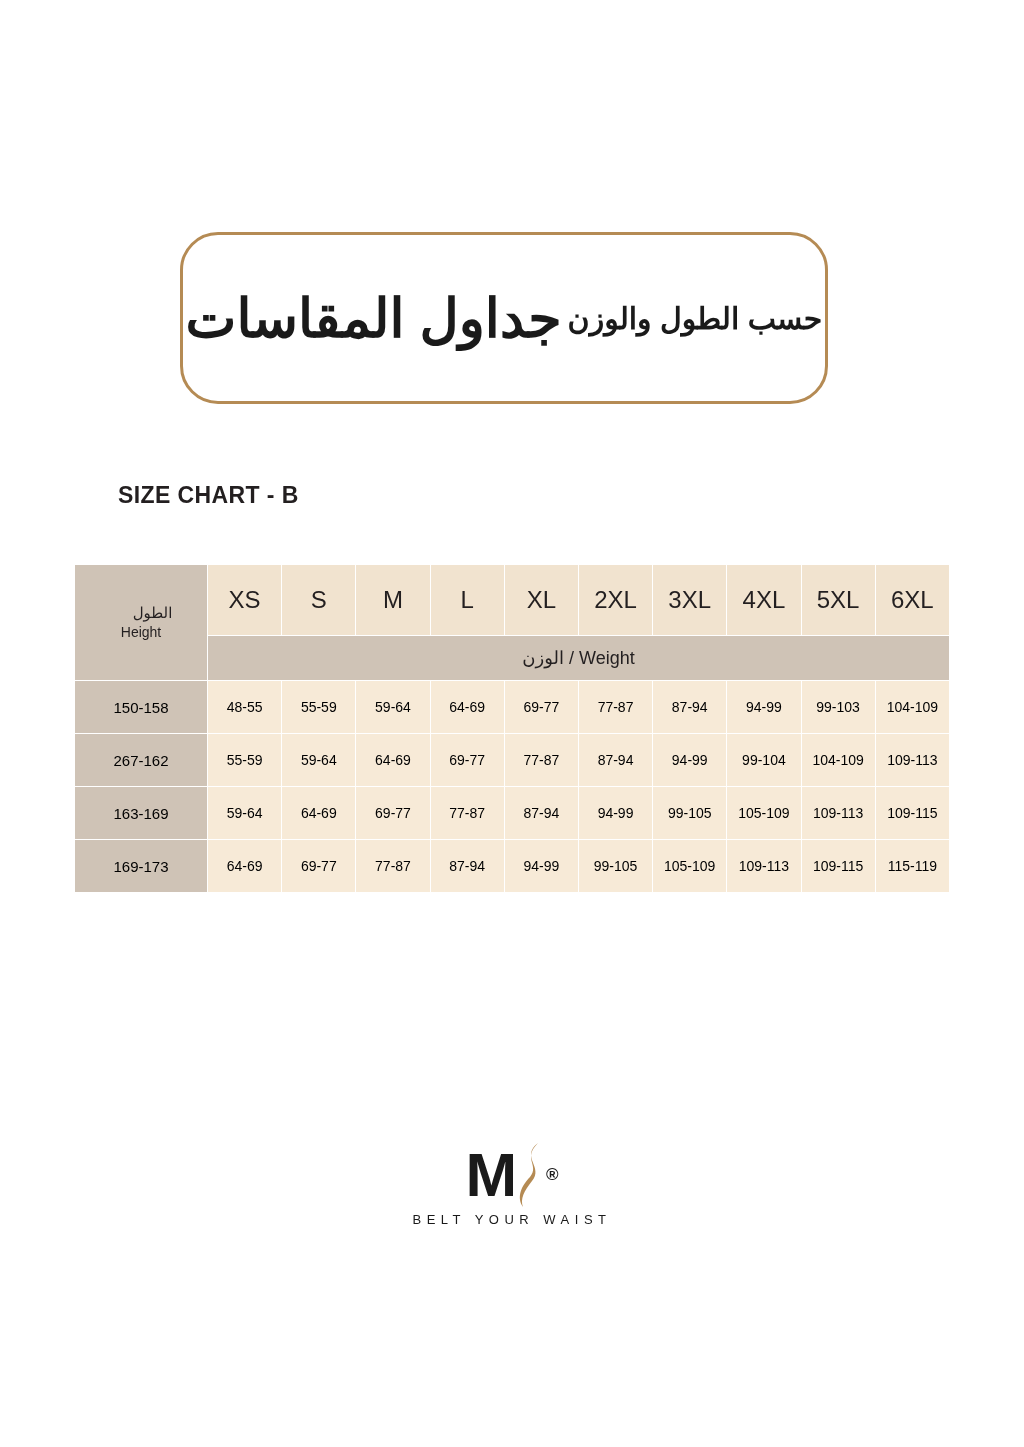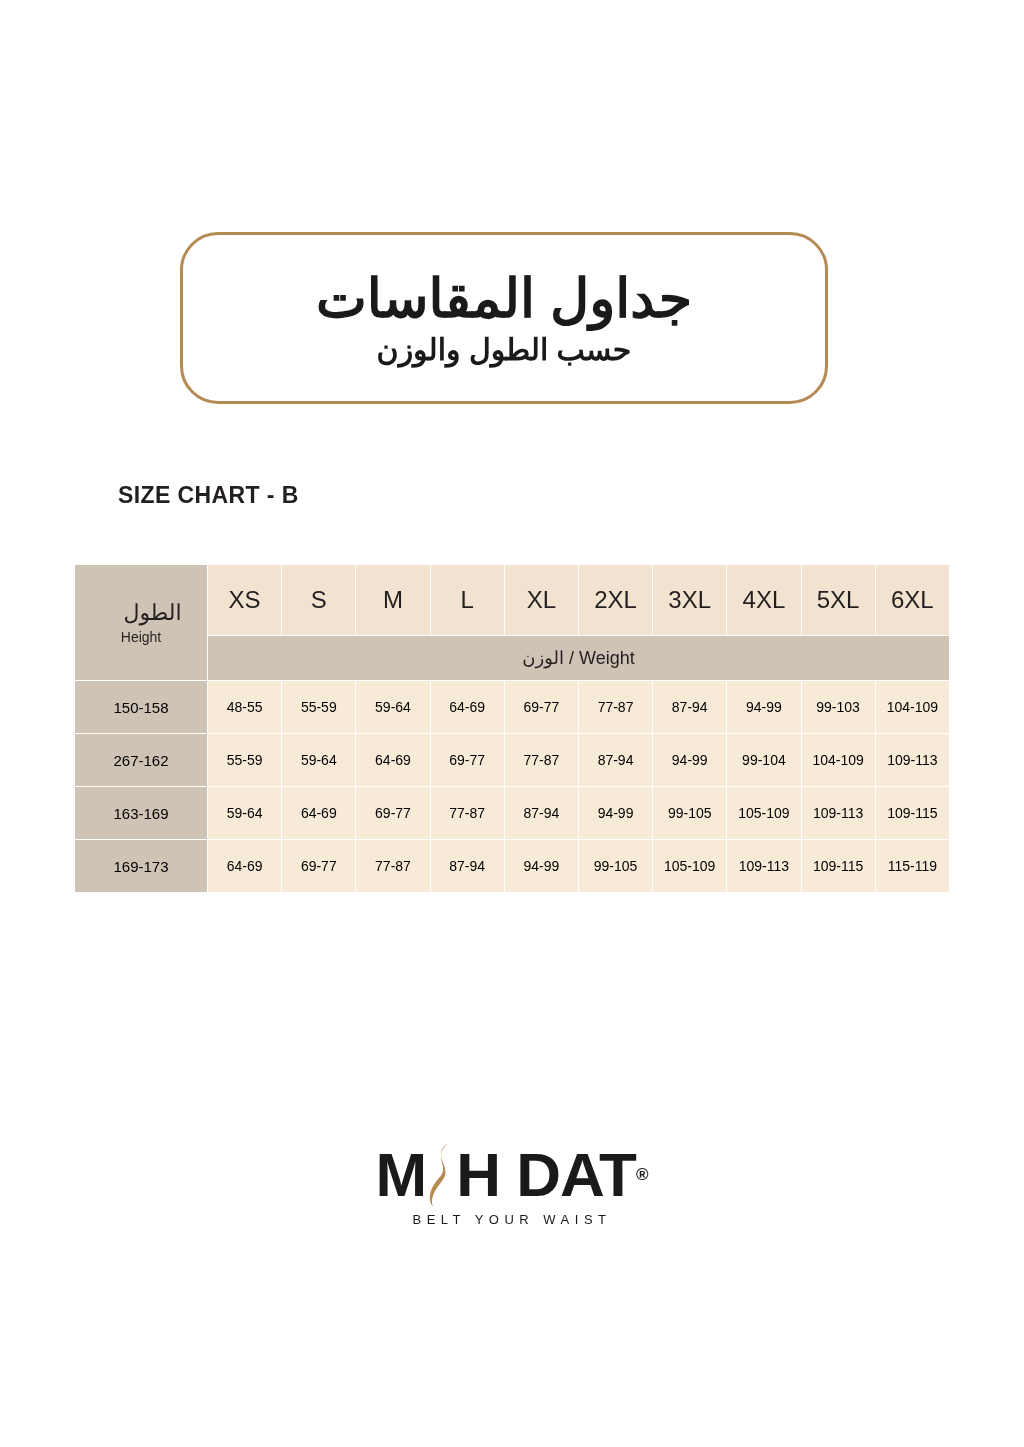--- a/index.html
+++ b/index.html
@@ -20,21 +20,21 @@
   .title-banner {
     position: absolute;
     left: 180px;
     top: 232px;
     width: 648px;
     height: 172px;
     border: 3px solid #b58b54;
     border-radius: 38px;
     box-sizing: border-box;
     display: flex;
-    flex-direction: column;
+    flex-direction: row;
     align-items: center;
     justify-content: center;
     gap: 6px;
   }
   .title-main {
     font-size: 54px;
     font-weight: bold;
     letter-spacing: 0px;
     color: #1a1a1a;
     direction: rtl;
@@ -87,21 +87,21 @@
   }
   .height-head {
     background: #cfc3b6;
     font-size: 17px;
     font-weight: bold;
     line-height: 1.35;
     padding: 10px 4px;
   }
   .height-head .ar {
     display: block;
-    font-size: 22px;
+    font-size: 15px;
     direction: rtl;
     margin-left: 23px;
   }
   .height-head .en {
     display: block;
     font-size: 14px;
   }
   .height-cell {
     background: #cfc3b6;
     height: 52px;
@@ -267,17 +267,16 @@
 </div>
 
 <div class="logo-block">
   <div class="logo-row">
     <span class="logo-text">M</span>
     <span class="logo-swoosh">
       <svg width="34" height="68" viewBox="0 0 34 68" xmlns="http://www.w3.org/2000/svg">
         <path d="M24 2 C6 16, 30 26, 18 40 C10 50, 6 58, 9 66 C2 56, 8 44, 16 36 C26 24, 8 18, 24 2 Z" fill="#b58b54"></path>
       </svg>
     </span>
-    <span class="logo-text">H DAT</span>
     <span class="logo-reg">®</span>
   </div>
   <div class="logo-tag">BELT YOUR WAIST</div>
 </div>
 
 </body></html>

